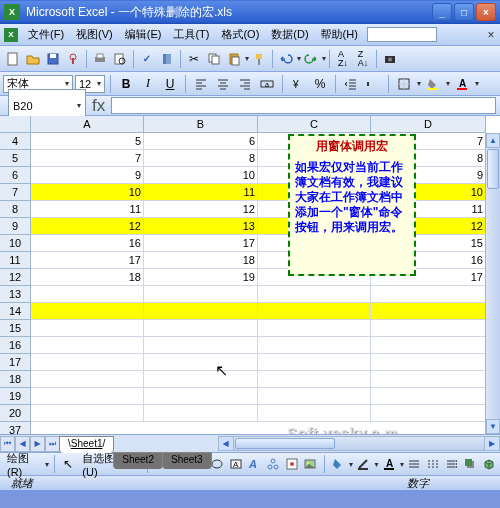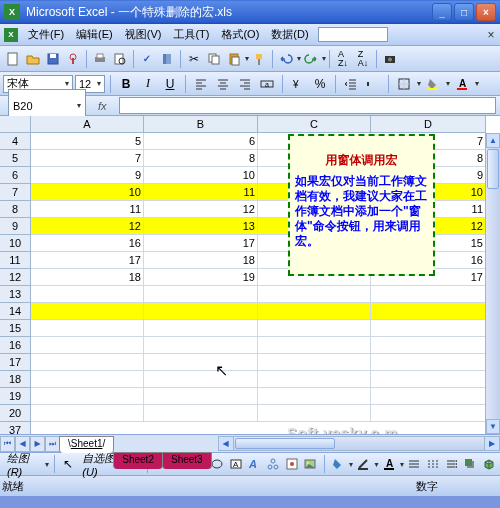--- a/index.html
+++ b/index.html
@@ -22,86 +22,87 @@
 .tbtn { width: 20px; height: 20px; display: flex; align-items: center; justify-content: center; font-size: 12px; border-radius: 2px; }
 .sep { width: 1px; height: 18px; background: #8aa8df; margin: 0 3px; }
 .dd { font-size: 8px; padding-left: 1px; color: #333; }
 
 .fmtbar { height: 24px; background: linear-gradient(#e8f0ff, #c0d4f2); display: flex; align-items: center; padding: 0 3px; border-bottom: 1px solid #8aa8df; gap: 2px; }
 .fontname { width: 70px; height: 18px; background: #fff; border: 1px solid #7f9db9; padding: 1px 3px; font-size: 11px; display: flex; align-items: center; }
 .fontsize { width: 30px; height: 18px; background: #fff; border: 1px solid #7f9db9; padding: 1px 3px; font-size: 11px; display:flex; align-items:center; }
 
 .namebox-row { height: 20px; background: linear-gradient(#e8f0ff, #c8dbf5); display: flex; align-items: center; border-bottom: 1px solid #8aa8df; }
 .namebox { width: 78px; height: 34px; background: #fff; border: 1px solid #7f9db9; margin-left: 8px; padding: 0 4px; font-size: 11px; display: flex; align-items: center; }
-.fx-label { margin: 0 12px; font-style: italic; font-size: 11px; color: #555; }
+.fx-label { margin: 0 6px; font-size: 17px; color: #555; }
 .formula { flex: 1; height: 17px; background: #fff; border: 1px solid #7f9db9; margin-right: 4px; }
 
 .grid-area { position: relative; height: 318px; background: #fff; overflow: hidden; }
 .corner { position: absolute; left: 0; top: 0; width: 31px; height: 17px; background: #e4ecf7; border-right: 1px solid #9eb6ce; border-bottom: 1px solid #9eb6ce; }
 .colheads { position: absolute; left: 31px; top: 0; height: 17px; display: flex; }
 .colhead { height: 17px; background: #e4ecf7; border-right: 1px solid #9eb6ce; border-bottom: 1px solid #9eb6ce; display: flex; align-items: center; justify-content: center; font-size: 11px; }
 .rowheads { position: absolute; left: 0; top: 17px; width: 31px; }
 .rowhead { height: 17px; background: #e4ecf7; border-bottom: 1px solid #9eb6ce; border-right: 1px solid #9eb6ce; display: flex; align-items: center; justify-content: center; font-size: 11px; }
 .cells { position: absolute; left: 31px; top: 17px; }
 .crow { display: flex; height: 17px; }
 .cell { height: 17px; border-right: 1px solid #d0d7e5; border-bottom: 1px solid #d0d7e5; font-size: 11px; display: flex; align-items: center; justify-content: flex-end; padding: 0 2px; background: #fff; }
 .cell.hl { background: #ffff00; }
 
 .vscroll { position: absolute; right: 0; top: 17px; width: 15px; bottom: 0; background: linear-gradient(90deg,#dce6f8,#c0d0ee); border-left:1px solid #9eb6ce; }
 .vscroll .up, .vscroll .down { height: 15px; background: #cfe0ff; border: 1px solid #9eb6ce; display:flex;align-items:center;justify-content:center;font-size:8px;color:#2a5fbf; }
 .vscroll .down { position: absolute; bottom: 0; left: 0; right: 0; }
 .vscroll .thumb { position: absolute; top: 16px; left: 1px; right: 1px; height: 40px; background: linear-gradient(90deg,#e8f0ff,#b8d0f0); border: 1px solid #8aa8df; border-radius: 2px; }
 
-.callout { position: absolute; left: 288px; top: 18px; width: 147px; height: 142px; background: #ffffe1; border: 2px dashed #008000; padding: 17px 5px; font-size: 12px; line-height: 1.25; }
+.callout { position: absolute; left: 288px; top: 18px; width: 128px; height: 142px; background: #ffffe1; border: 2px dashed #008000; padding: 3px 5px; font-size: 12px; line-height: 1.25; }
 .callout .t1 { color: #c00000; font-weight: bold; text-align: center; }
 .callout .t2 { color: #0000ff; font-weight: bold; margin-top: 6px; }
 
 .cursor-arrow { position: absolute; left: 215px; top: 245px; font-size: 16px; color: #000; pointer-events: none; }
 .watermark { position: absolute; left: 287px; top: 308px; color: #e0e0e0; font-family: Arial; font-size: 15px; font-weight: bold; letter-spacing: 0.5px; text-shadow: 1px 1px 0 #999; }
 
 .tabrow { height: 18px; background: #d6e2f5; display: flex; align-items: center; border-top: 1px solid #8aa8df; font-size: 10px; }
 .tabscroll { display: flex; }
 .tabscroll .b { width: 15px; height: 16px; border: 1px solid #9eb6ce; background: #dce6f8; display:flex;align-items:center;justify-content:center;font-size:8px;color:#2a5fbf; }
 .tab { height: 17px; padding: 1px 8px; background: #fff; border: 1px solid #888; border-bottom: none; border-radius: 0 0 4px 4px; margin-left: -1px; position: relative; top: 1px; }
 .tab.active { background: #fff; font-weight: normal; z-index: 2; }
-.tab.inactive { background: #be185d; margin-top: 32px; }
+.tab.inactive { background: #737373; margin-top: 32px; }
 .hscroll-area { flex: 1; height: 15px; background: linear-gradient(#dce6f8,#c0d0ee); display: flex; align-items: center; margin-left: 6px; border:1px solid #9eb6ce; }
 .hscroll-area .hbtn { width: 15px; height: 13px; background: #cfe0ff; border-right: 1px solid #9eb6ce; display:flex;align-items:center;justify-content:center;font-size:8px;color:#2a5fbf; }
 .hscroll-area .hbtn.right { margin-left: auto; border-left:1px solid #9eb6ce; border-right:none; }
 .hscroll-area .hthumb { width: 100px; height: 11px; background: linear-gradient(#e8f0ff,#b8d0f0); border:1px solid #8aa8df; border-radius:2px; margin-left:1px; }
 
 .drawbar { height: 24px; background: linear-gradient(#e8f0ff, #c0d4f2); display: flex; align-items: center; padding: 0 3px; gap: 2px; border-top: 1px solid #8aa8df; border-bottom:1px solid #8aa8df; font-size: 11px; }
-.drawbar .lbl { padding: 2px 4px; font-style: italic; }
-
-.statusbar { height: 20px; background: linear-gradient(#dce6f8,#b6cef2); display: flex; align-items: center; padding: 0 2px; font-size: 11px; }
+.drawbar .lbl { padding: 2px 4px; }
+
+.statusbar { height: 14px; background: linear-gradient(#dce6f8,#b6cef2); display: flex; align-items: center; padding: 0 11px; font-size: 11px; font-style: italic; }
 .statusbar .r { margin-left: auto; margin-right: 60px; }
 
 svg { display: block; }
 </style>
 </head>
 <body>
 
 <div class="titlebar">
   <div class="icon">X</div>
   <div class="title">Microsoft Excel - 一个特殊删除的宏.xls</div>
   <div class="winbtns">
     <div class="winbtn">_</div>
     <div class="winbtn">□</div>
     <div class="winbtn close">×</div>
   </div>
 </div>
 
 <div class="menubar">
   <div class="mdi-icon">X</div>
   <div class="menuitem">文件(F)</div>
+  <div class="menuitem">视图(V)</div>
   <div class="menuitem">编辑(E)</div>
-  <div class="menuitem">视图(V)</div>
   <div class="menuitem">工具(T)</div>
   <div class="menuitem">格式(O)</div>
   <div class="menuitem">数据(D)</div>
+  <div class="menuitem">帮助(H)</div>
   <div class="ask-help"></div>
   <div class="mdi-close">×</div>
 </div>
 
 <div class="toolbar">
   <div class="tbtn">
       <svg width="14" height="14">
         <rect x="2" y="1" width="9" height="12" fill="#fff" stroke="#666"></rect>
       </svg>
     </div>

